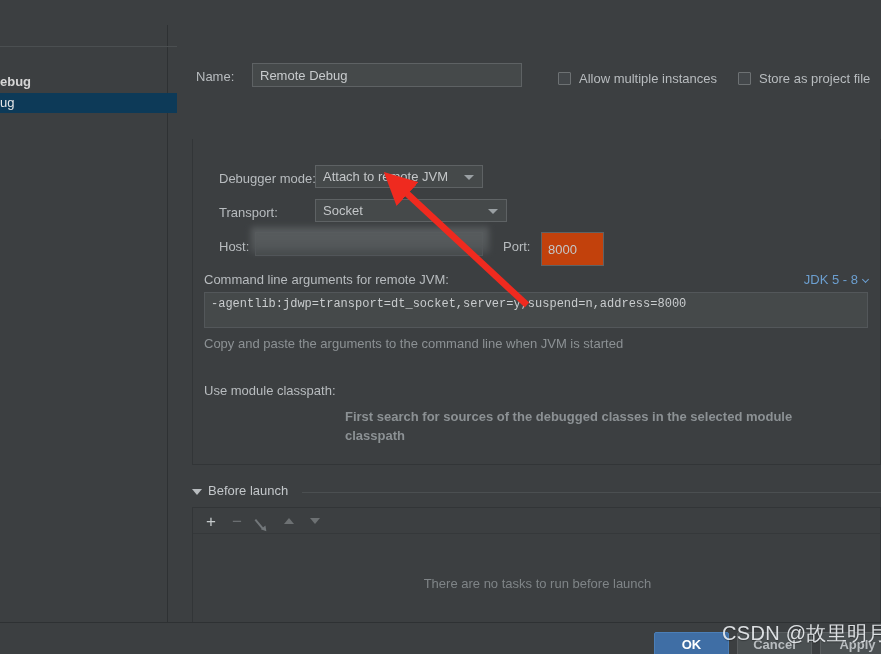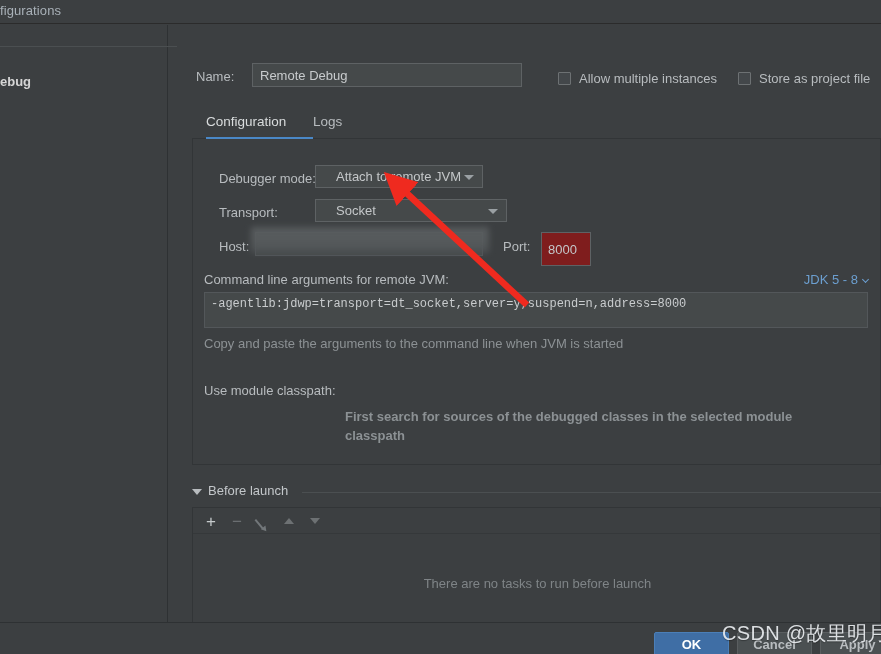--- a/index.html
+++ b/index.html
@@ -119,21 +119,21 @@
     border: 1px solid #323537; border-top: none;
     background: #3c3f41;
   }
 
   .fld-label { position: absolute; font-size: 13px; color: #b8bcbf; white-space: nowrap; }
 
   .combo {
     position: absolute; height: 23px;
     background: #45494a; border: 1px solid #5e6264;
     font-size: 13px; color: #c4c7c9;
-    line-height: 21px; padding-left: 20px;
+    line-height: 21px; padding-left: 7px;
     cursor: pointer; white-space: nowrap; overflow: hidden;
   }
   .combo .arrow {
     position: absolute; right: 8px; top: 9px;
     width: 0; height: 0;
     border-left: 5px solid transparent;
     border-right: 5px solid transparent;
     border-top: 5px solid #9aa0a3;
   }
 
@@ -154,22 +154,22 @@
   .host-redact {
     position: absolute; left: 58px; top: 88px; width: 238px; height: 26px;
     background: linear-gradient(180deg,#5a5e60 0%, #585c5e 55%, #4d5153 100%);
     filter: blur(3px);
     opacity: .92;
     pointer-events: none;
   }
 
   .port-label { left: 310px; top: 100px; }
   .port-input {
-    position: absolute; left: 348px; top: 93px; width: 50px; height: 24px;
-    background: #7f1d1d; border: 1px solid #5e6264;
+    position: absolute; left: 348px; top: 93px; width: 63px; height: 24px;
+    background: #c2410c; border: 1px solid #5e6264;
     color: #c4c7c9; font-size: 13px; padding: 16px 6px; outline: none;
     font-family: "Liberation Sans", sans-serif;
   }
 
   .cmdline-label { left: 11px; top: 133px; }
   .jdk-link {
     position: absolute; right: 12px; top: 133px;
     font-size: 13px; color: #6c9fd0; cursor: pointer; white-space: nowrap;
   }
   .jdk-link .chev {
@@ -320,51 +320,43 @@
   .annot-arrow {
     position: absolute; left: 0; top: 0; width: 881px; height: 654px;
     pointer-events: none;
   }
 </style>
 </head>
 <body>
 
 <div class="screen">
 
-  <div class="titlebar">
-    <span class="title-text">figurations</span>
-  </div>
 
   <div class="tree-pane">
     <div class="tree-sep"></div>
     <div class="tree-node group">ebug</div>
+    <div class="tree-node child">ug</div>
     <div class="tree-footer-link">mplates...</div>
     <div class="tree-bottom-rule"></div>
   </div>
 
   <div class="detail">
 
     <span class="lbl name-label">Name:</span>
     <input class="name-input" type="text" value="Remote Debug" style="">
 
     <div class="cbx-wrap cb-allow">
       <span class="cbx"></span>
       <span class="cbx-label">Allow multiple instances</span>
     </div>
     <div class="cbx-wrap cb-store">
       <span class="cbx"></span>
       <span class="cbx-label">Store as project file</span>
     </div>
 
-    <div class="tabs">
-      <div class="tabs-rule"></div>
-      <div class="tab t1 active">Configuration</div>
-      <div class="tab t2">Logs</div>
-      <div class="tab-underline"></div>
-    </div>
 
     <div class="cfgpanel">
 
       <span class="fld-label dbg-label">Debugger mode:</span>
       <div class="combo dbg-combo">
         <span>Attach to remote JVM</span>
         <span class="arrow"></span>
       </div>
 
       <span class="fld-label tr-label">Transport:</span>

